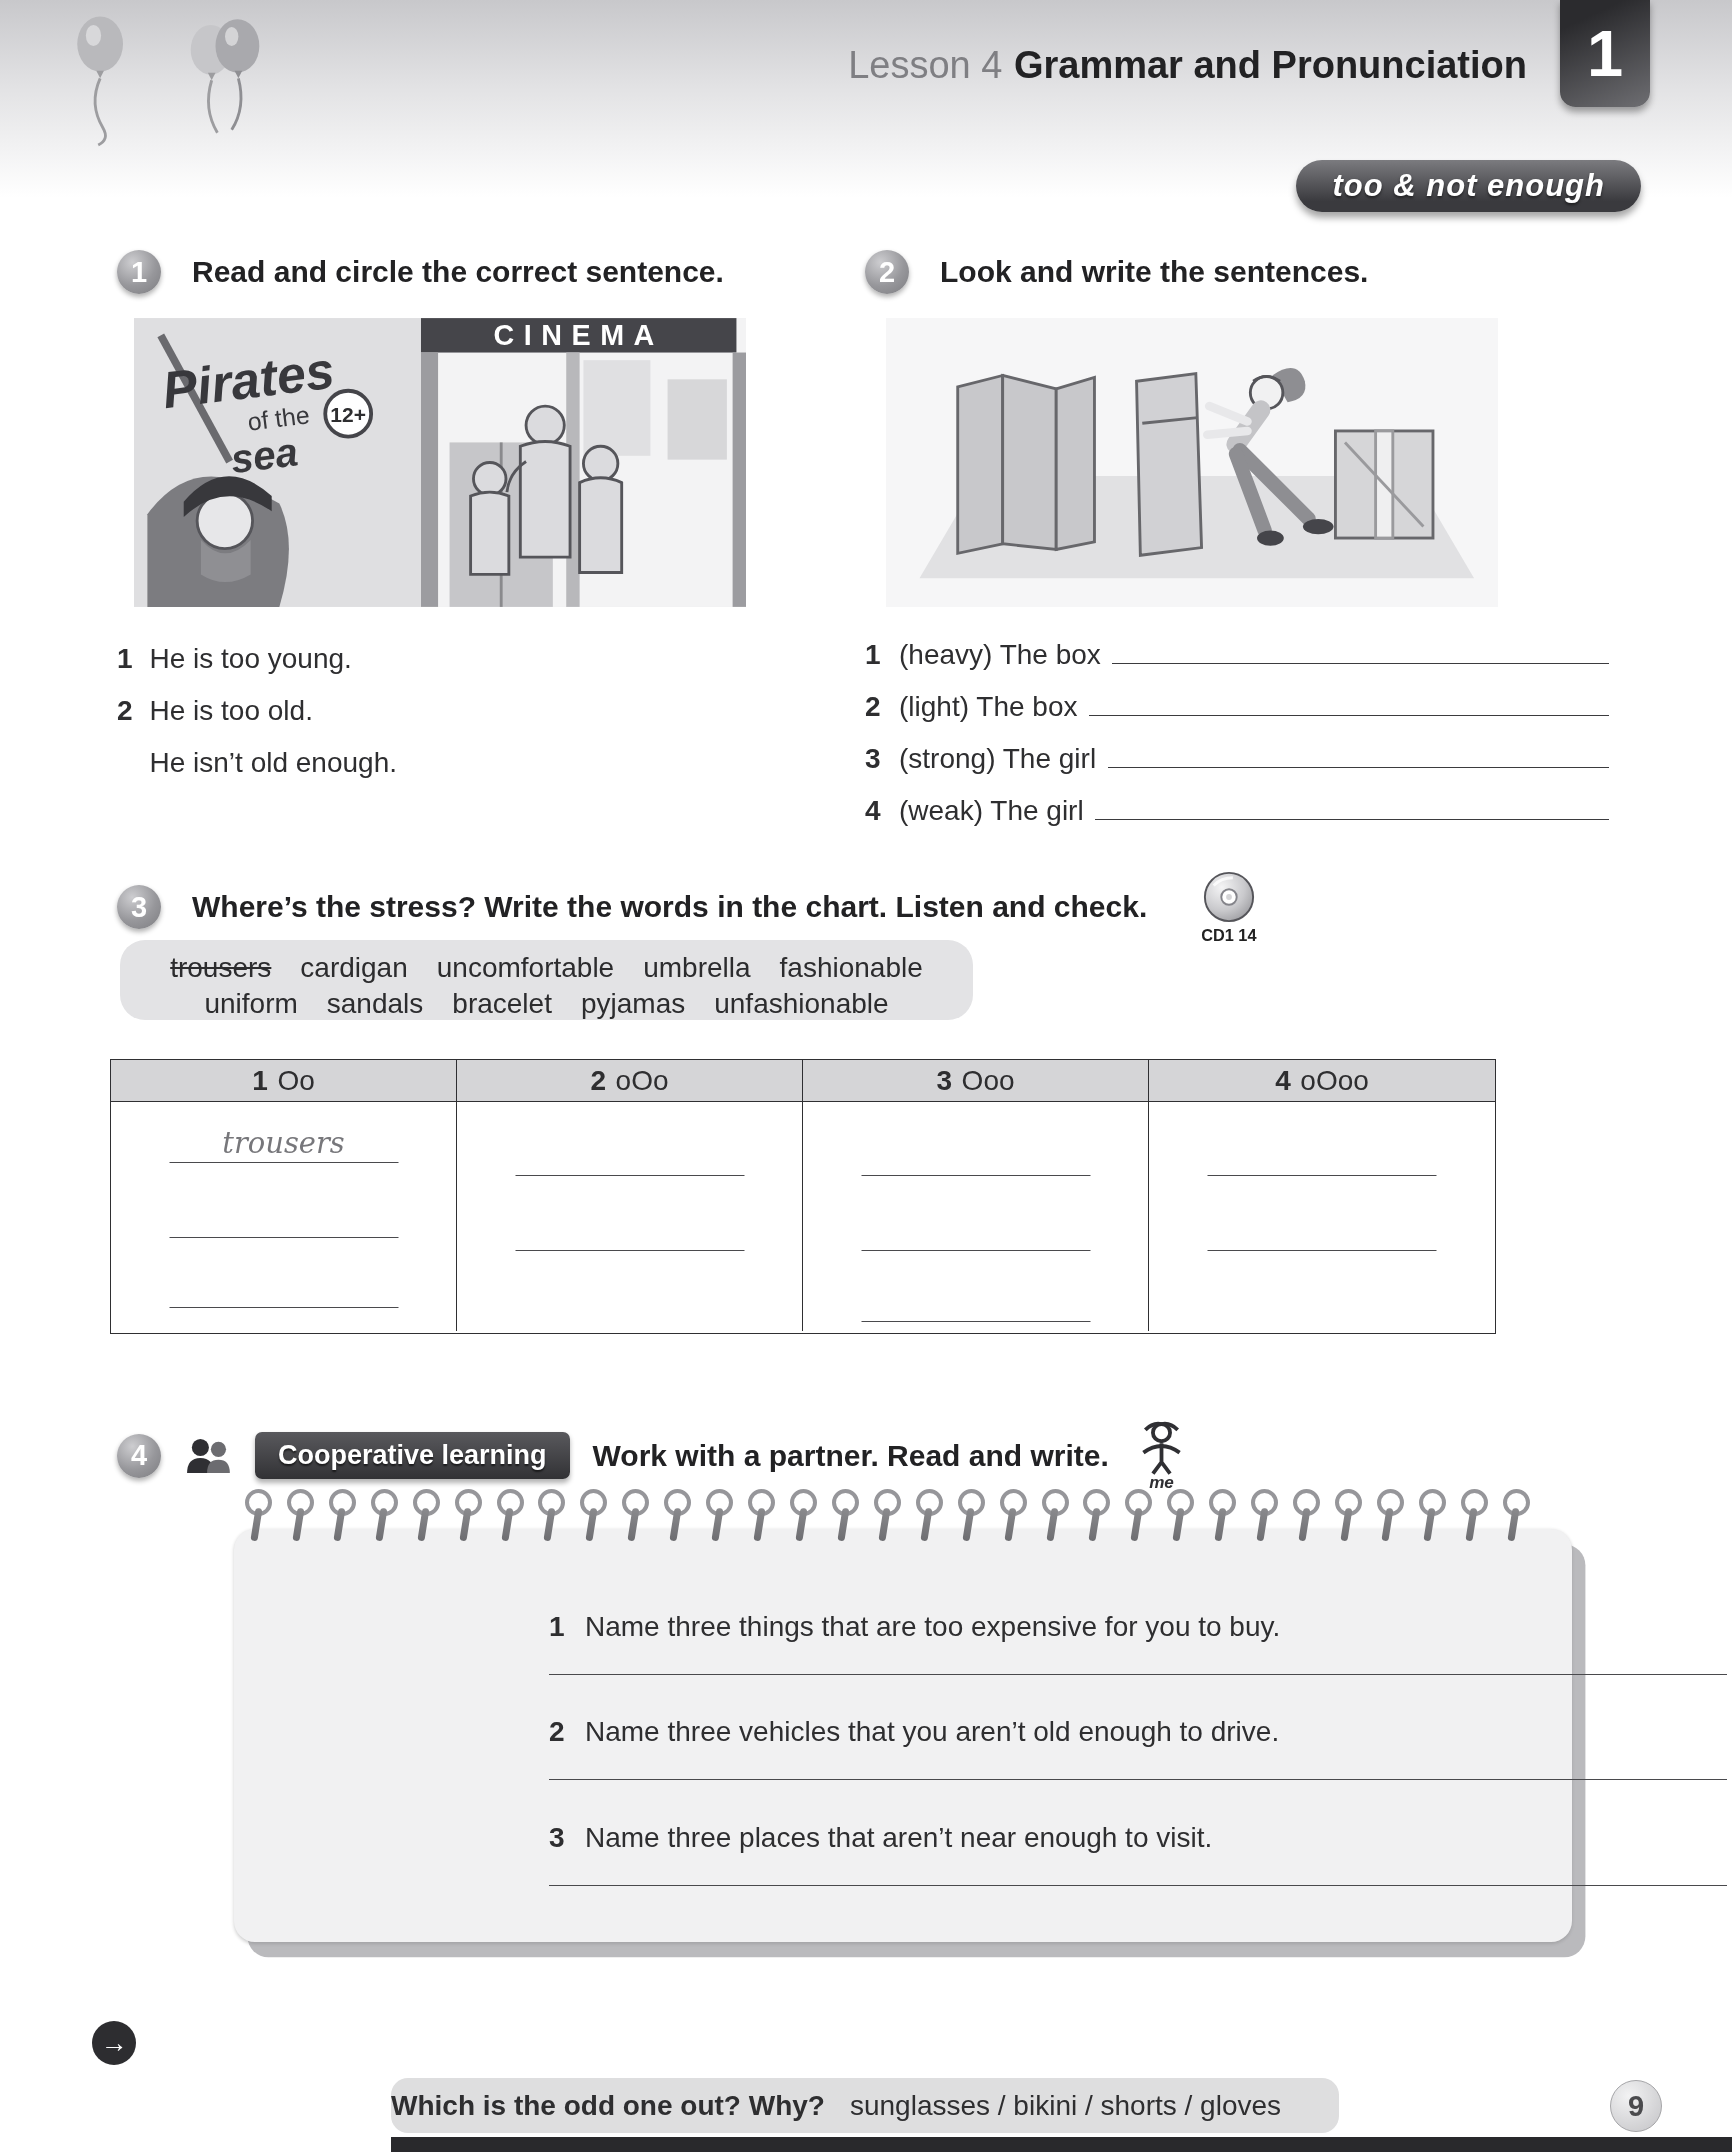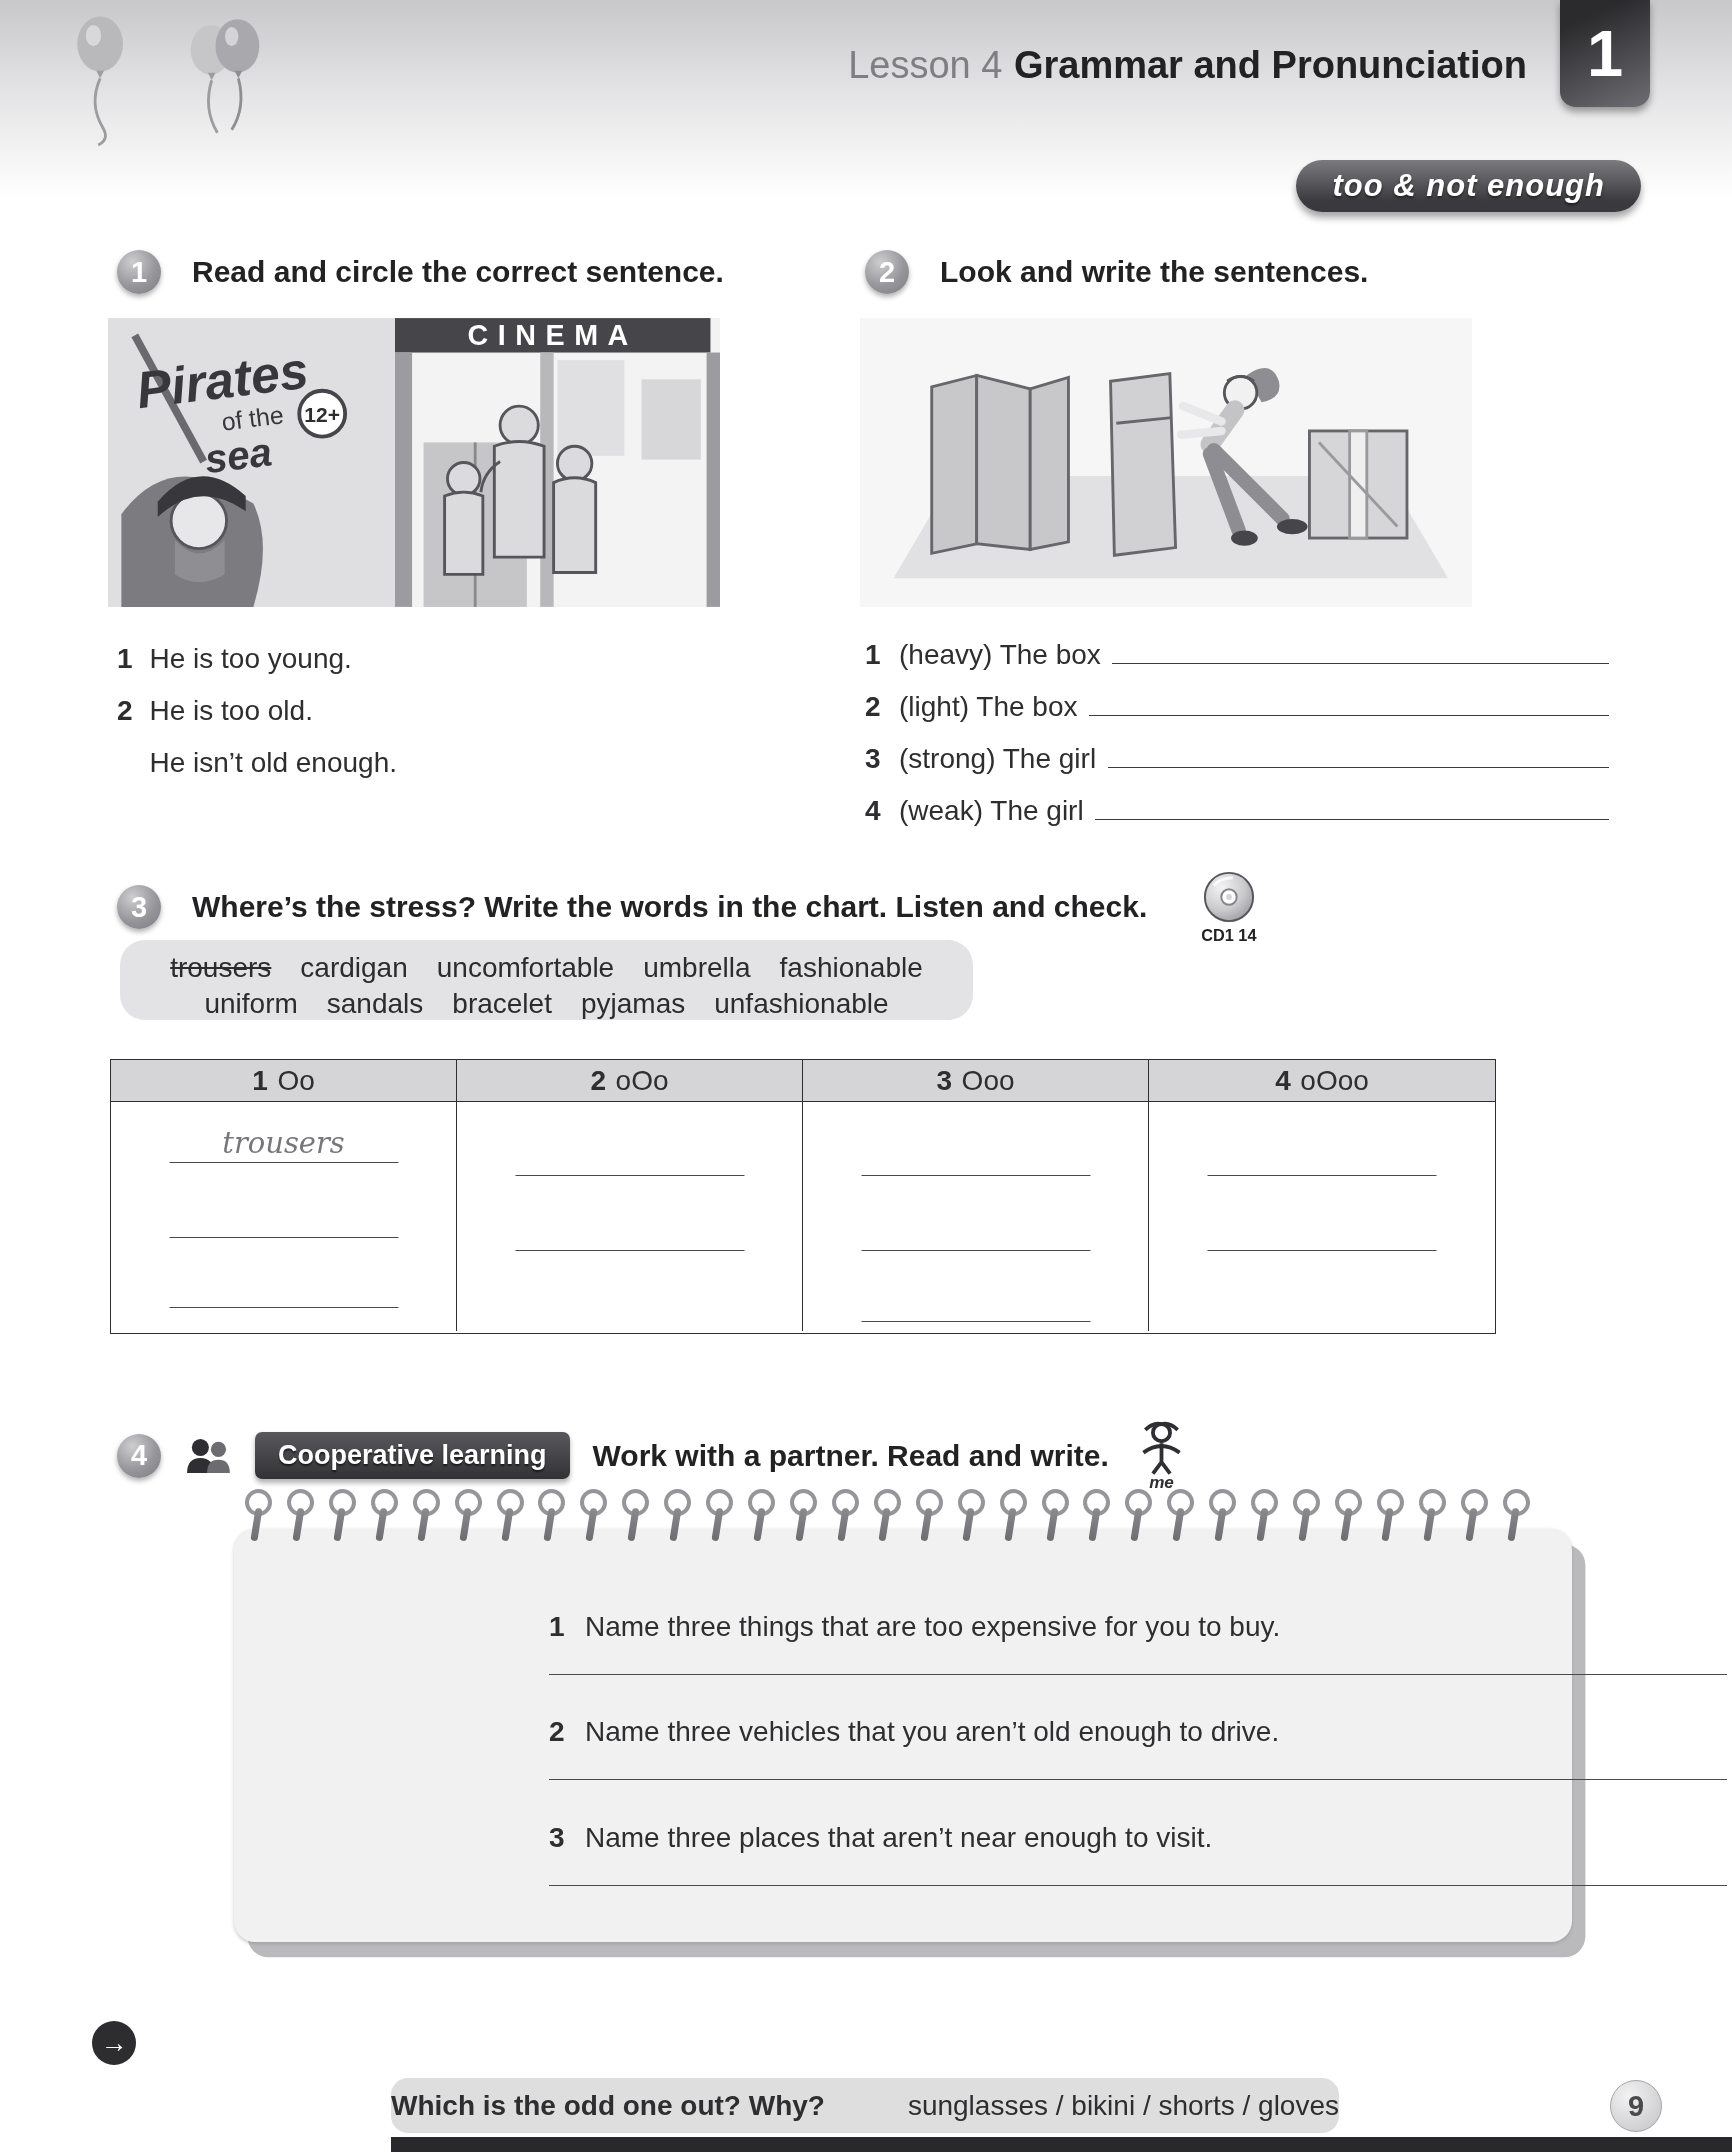--- a/index.html
+++ b/index.html
@@ -40,21 +40,21 @@
   .ex-head { position:absolute; display:flex; align-items:center; gap:31px; }
   .exnum {
     width:44px; height:44px; border-radius:50%; flex:0 0 44px;
     background:radial-gradient(circle at 35% 28%, #cdcdd0 0%, #97979b 55%, #7c7c80 100%);
     color:#fff; font-weight:bold; font-size:29px;
     display:flex; align-items:center; justify-content:center;
     box-shadow:0 2.9px 4.8px rgba(0,0,0,.3);
   }
   .ex-title { font-size:30px; font-weight:bold; color:#222224; white-space:nowrap; }
 
-  .illus { position:absolute; background:#ececee; }
+  .illus { position:absolute; background:#ececee;margin-left:26px; }
   .illus svg { display:block; }
 
   .opt-list { position:absolute; font-size:28px; }
   .opt-row { height:52px; display:flex; align-items:center; }
   .opt-row b { width:32.5px; flex:0 0 32.5px; }
   .opt-row.indent { padding-left:32.5px; }
 
   .fill-list { position:absolute; font-size:28px; }
   .fill-row { height:52px; display:flex; align-items:baseline; }
   .fill-row b { width:34px; flex:0 0 34px; }
@@ -125,21 +125,21 @@
   .footer-note { position:absolute; left:92px; top:2021px; display:flex; align-items:center; gap:17px; }
   .arrow-circle {
     width:44px; height:44px; border-radius:50%; background:#2d2d30; color:#fff;
     display:flex; align-items:center; justify-content:center; font-size:27px; font-weight:bold;
   }
   .footer-note .note-text { font-size:28px; }
 
   .odd-bar {
     position:absolute; left:391px; top:2078px; width:948px; height:55px;
     background:#dededf; border-radius:17px;
-    display:flex; align-items:center; justify-content:space-between; gap:25px; font-size:28px;
+    display:flex; align-items:center; justify-content:flex-start; gap:25px; font-size:28px;
   }
   .odd-bar b { white-space:nowrap; }
   .page-num {
     position:absolute; left:1610px; top:2080px; width:52px; height:52px; border-radius:50%;
     background:radial-gradient(circle at 35% 30%, #f2f2f3, #c3c3c6);
     border:1.9px solid #a5a5a8; color:#4a4a4d; font-size:29px; font-weight:bold;
     display:flex; align-items:center; justify-content:center;
   }
   .bottom-strip { position:absolute; left:391px; top:2137px; width:1341px; height:15.3px; background:#29292c; }
 </style>

